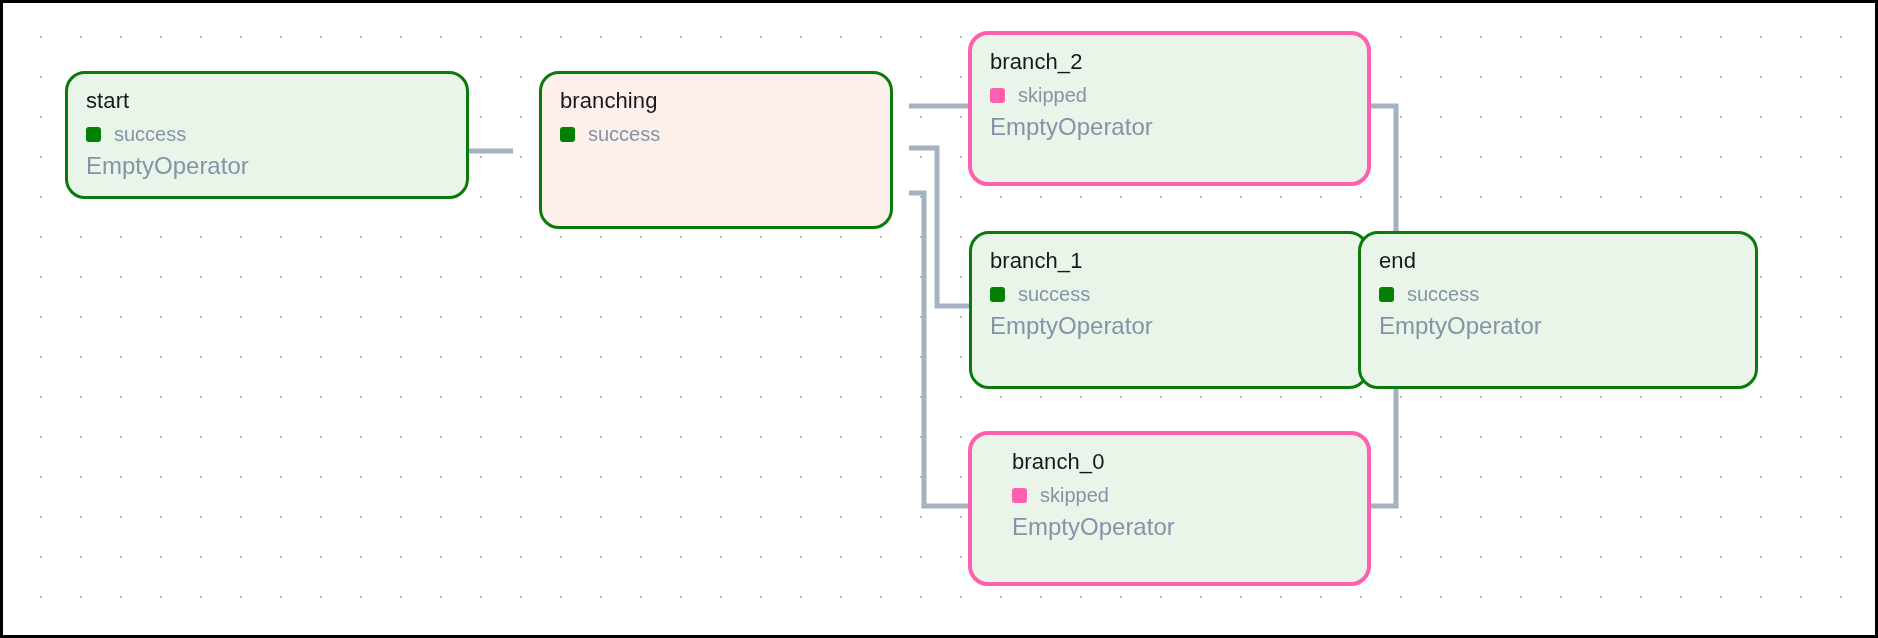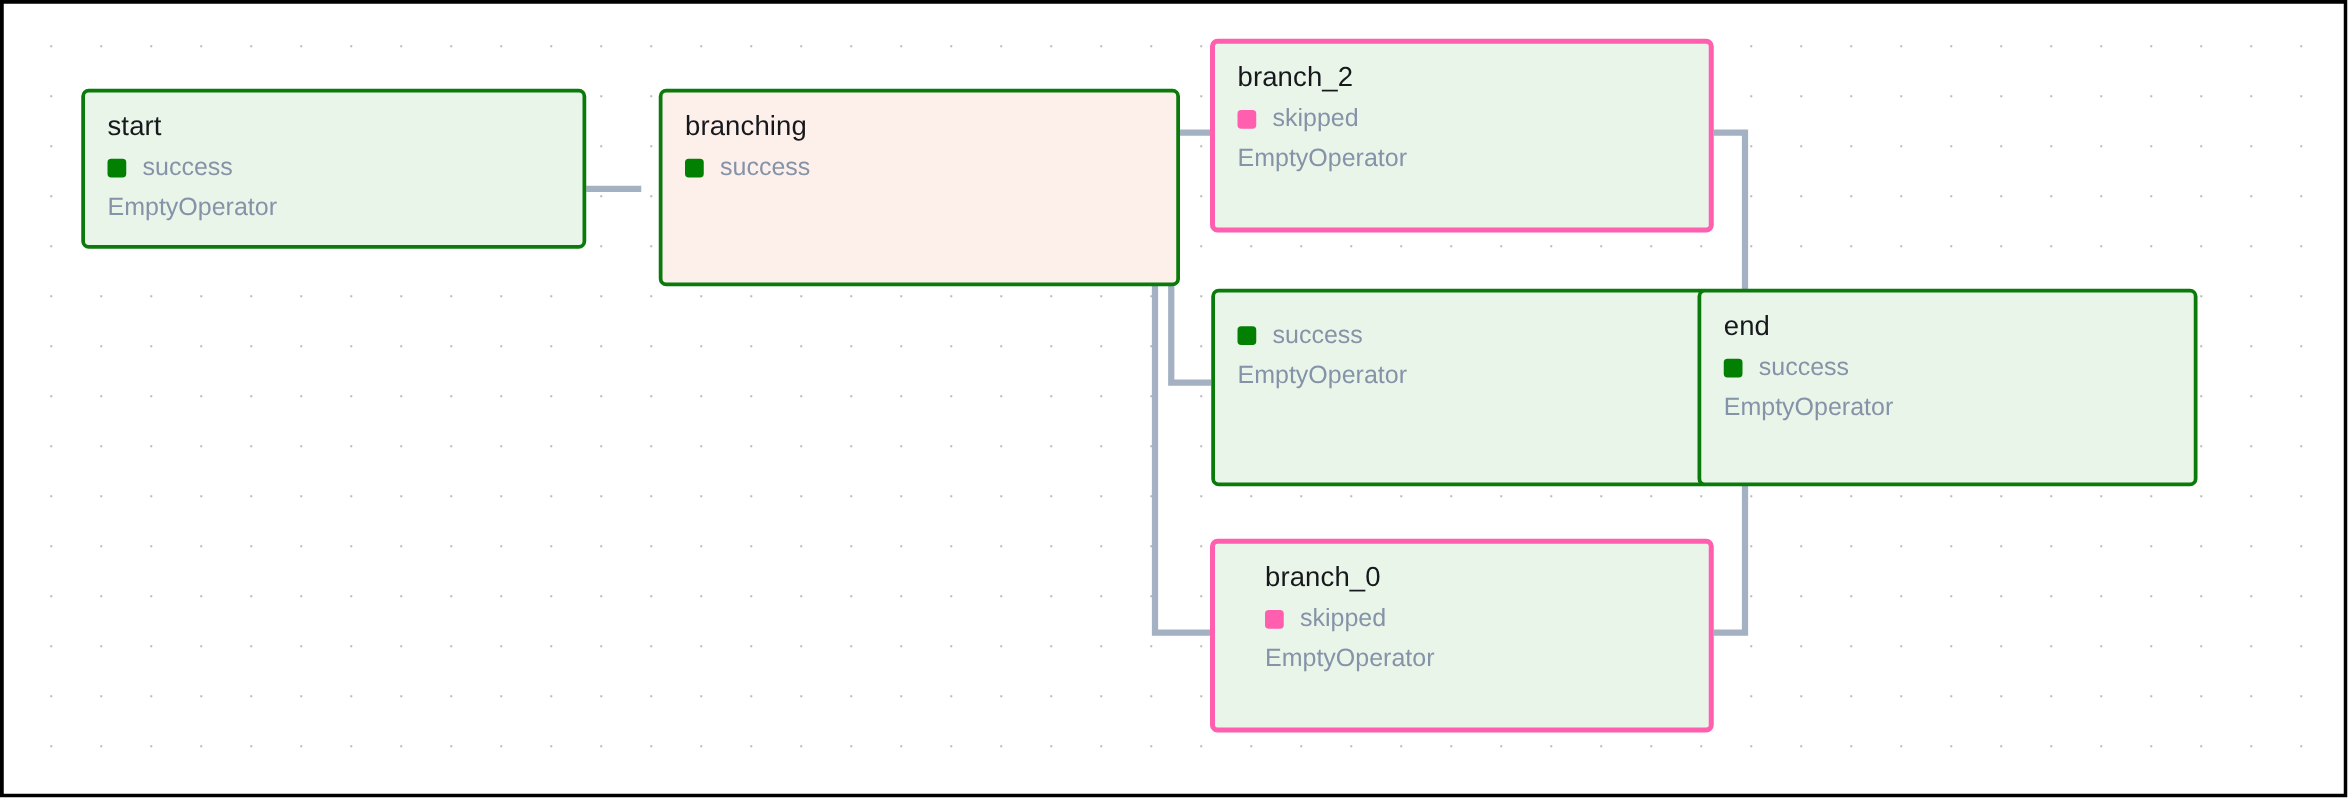--- a/index.html
+++ b/index.html
@@ -37,21 +37,21 @@
     stroke: #a3b1c2;
     stroke-width: 5;
     stroke-linecap: butt;
     stroke-linejoin: miter;
   }
 
   
   .node {
     position: absolute;
     box-sizing: border-box;
-    border-radius: 6px;
+    border-radius: 20px;
     padding: 14px 18px 0 18px;
     overflow: hidden;
   }
   .node.state-success {
     background: #eaf5ea;
     border: 3px solid #0a7a0a;
   }
   .node.state-skipped {
     background: #eaf5ea;
     border: 4px solid #ff5fae;
@@ -87,21 +87,21 @@
 
   .node-state-label {
     margin-left: 13px;
     font-size: 20px;
     line-height: 22px;
     color: #8593a8;
   }
 
   .node-operator {
     margin-top: 9px;
-    font-size: 20px;
+    font-size: 24px;
     line-height: 24px;
     color: #8593a8;
     white-space: nowrap;
   }
 </style>
 </head>
 <body>
 
 <div id="dag-canvas">
 
@@ -124,38 +124,39 @@
 
   <div class="node state-success" style="left:62px; top:68px; width:404px; height:128px;">
     <div class="node-title">start</div>
     <div class="node-state-row">
       <span class="state-chip success"></span>
       <span class="node-state-label">success</span>
     </div>
     <div class="node-operator">EmptyOperator</div>
   </div>
 
-  <div class="node op-branch" style="left:524px; top:68px; width:417px; height:158px;">
+  <div class="node op-branch" style="left:536px; top:68px; width:354px; height:158px;">
     <div class="node-title">branching</div>
     <div class="node-state-row">
       <span class="state-chip success"></span>
       <span class="node-state-label">success</span>
     </div>
   </div>
 
   <div class="node state-skipped" style="left:965px; top:28px; width:403px; height:155px;">
     <div class="node-title">branch_2</div>
     <div class="node-state-row">
       <span class="state-chip skipped"></span>
       <span class="node-state-label">skipped</span>
     </div>
     <div class="node-operator">EmptyOperator</div>
   </div>
 
   <div class="node state-success" style="left:966px; top:228px; width:400px; height:158px;">
+    <div class="node-title">branch_1</div>
     <div class="node-state-row">
       <span class="state-chip success"></span>
       <span class="node-state-label">success</span>
     </div>
     <div class="node-operator">EmptyOperator</div>
   </div>
 
   <div class="node state-skipped" style="left:965px; top:428px; width:403px; height:155px;padding-left:40px;">
     <div class="node-title">branch_0</div>
     <div class="node-state-row">

